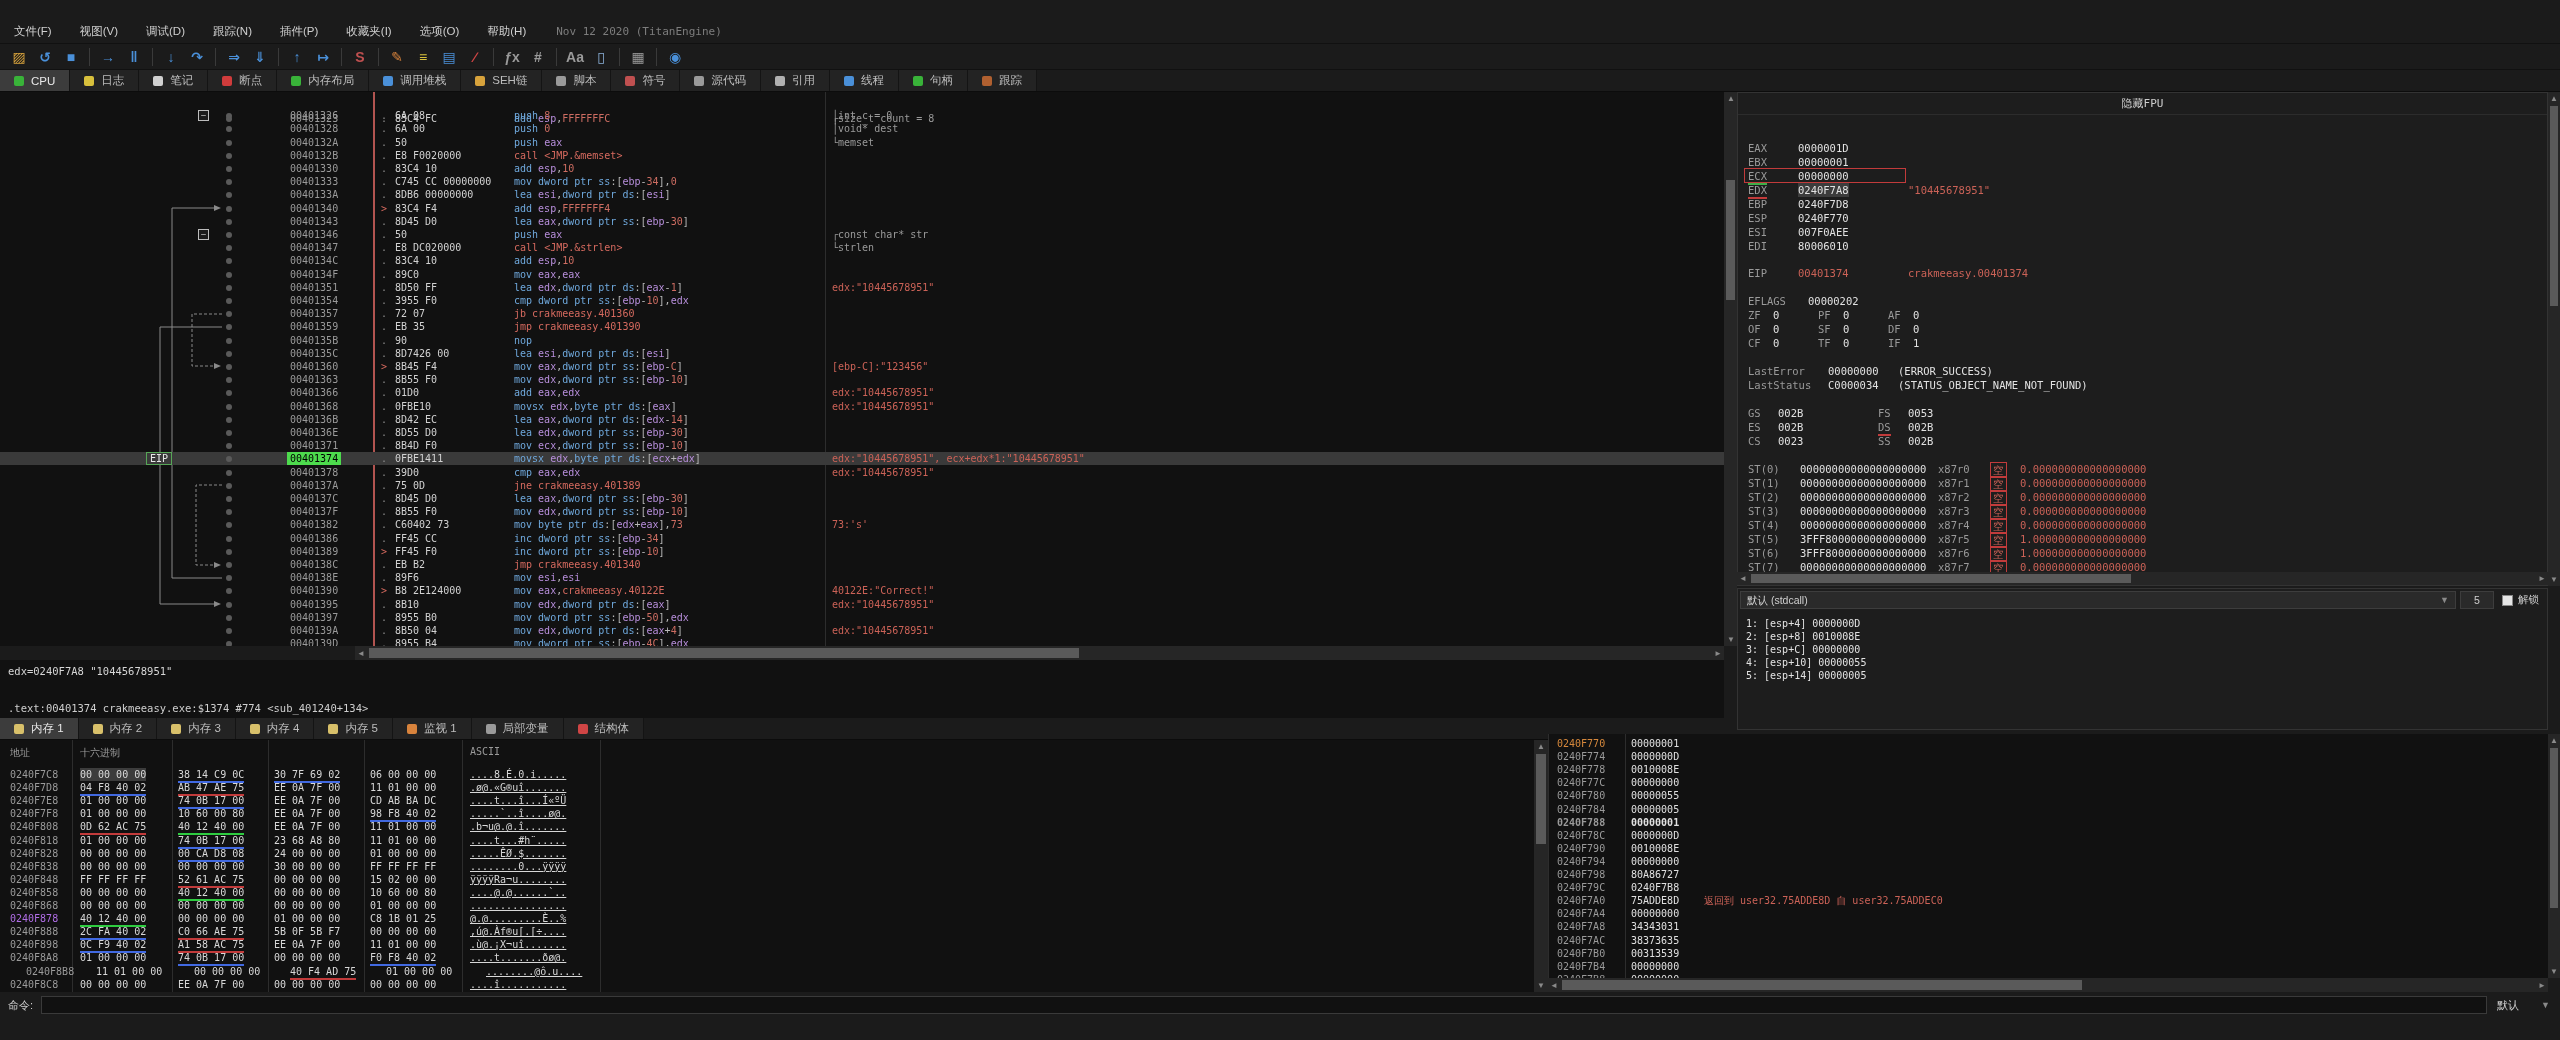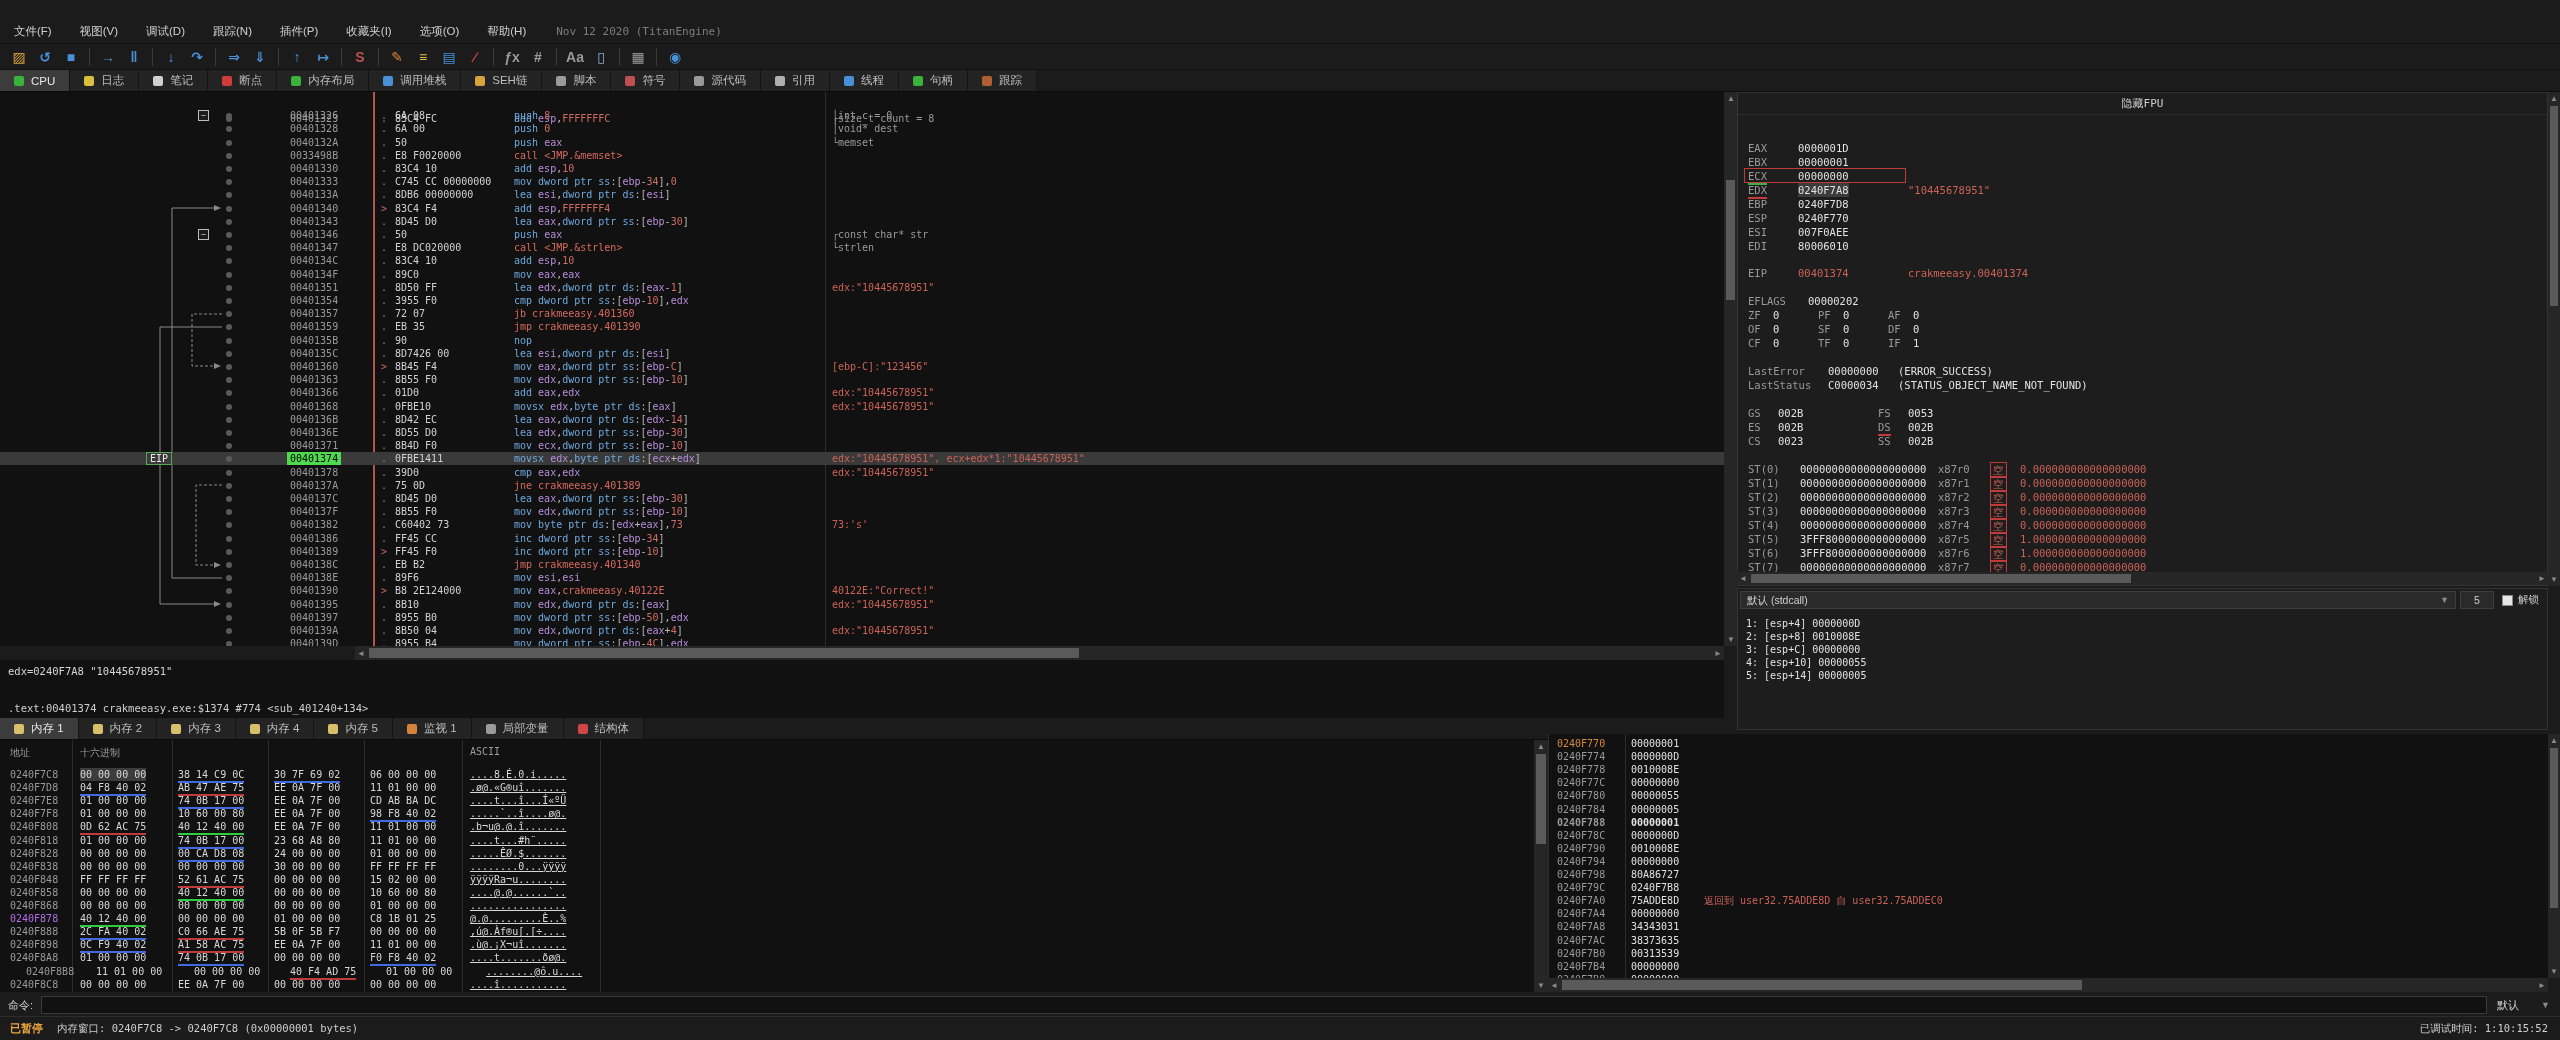--- a/index.html
+++ b/index.html
@@ -241,21 +241,21 @@
         <polygon points="214,470 221,473 214,476"></polygon>
         <polygon points="214,113 221,116 214,119"></polygon>
         <polygon points="214,364 222,367 214,370"></polygon>
       </g>
     </svg>
     <div id="drows" class="mono">
         <div class="drow" style="top: 20px;"><div class="d-dot"></div><div class="d-addr">00401323</div><div class="d-mark">.</div><div class="d-bytes">83C4 FC</div><div class="d-instr"><span class="t-mn">add</span><span class="t-pn"> </span><span class="t-reg">esp</span><span class="t-pn">,</span><span class="t-num">FFFFFFFC</span></div><div class="d-com com-info">┌size_t count = 8</div></div>
         <div class="drow" style="top: 17.2px;"><div class="d-dot"></div><div class="d-addr">00401326</div><div class="d-mark">.</div><div class="d-bytes">6A 08</div><div class="d-instr"><span class="t-mn">push</span><span class="t-pn"> </span><span class="t-num">8</span></div><div class="d-com com-info">│int c = 0</div><div class="collapse-box" style="top: 1px;">−</div></div>
         <div class="drow" style="top: 30.4px;"><div class="d-dot"></div><div class="d-addr">00401328</div><div class="d-mark">.</div><div class="d-bytes">6A 00</div><div class="d-instr"><span class="t-mn">push</span><span class="t-pn"> </span><span class="t-num">0</span></div><div class="d-com com-info">│void* dest</div></div>
         <div class="drow" style="top: 43.6px;"><div class="d-dot"></div><div class="d-addr">0040132A</div><div class="d-mark">.</div><div class="d-bytes">50</div><div class="d-instr"><span class="t-mn">push</span><span class="t-pn"> </span><span class="t-reg">eax</span></div><div class="d-com com-info">└memset</div></div>
-        <div class="drow" style="top: 56.8px;"><div class="d-dot"></div><div class="d-addr">0033498B</div><div class="d-mark">.</div><div class="d-bytes">E8 F0020000</div><div class="d-instr"><span class="t-br">call</span><span class="t-br"> </span><span class="t-br">&lt;</span><span class="t-br">JMP.&amp;memset</span><span class="t-br">&gt;</span></div></div>
+        <div class="drow" style="top: 56.8px;"><div class="d-dot"></div><div class="d-addr">0040132B</div><div class="d-mark">.</div><div class="d-bytes">E8 F0020000</div><div class="d-instr"><span class="t-br">call</span><span class="t-br"> </span><span class="t-br">&lt;</span><span class="t-br">JMP.&amp;memset</span><span class="t-br">&gt;</span></div></div>
         <div class="drow" style="top: 70px;"><div class="d-dot"></div><div class="d-addr">00401330</div><div class="d-mark">.</div><div class="d-bytes">83C4 10</div><div class="d-instr"><span class="t-mn">add</span><span class="t-pn"> </span><span class="t-reg">esp</span><span class="t-pn">,</span><span class="t-num">10</span></div></div>
         <div class="drow" style="top: 83.2px;"><div class="d-dot"></div><div class="d-addr">00401333</div><div class="d-mark">.</div><div class="d-bytes">C745 CC 00000000</div><div class="d-instr"><span class="t-mn">mov</span><span class="t-pn"> </span><span class="t-kw">dword</span><span class="t-pn"> </span><span class="t-kw">ptr</span><span class="t-pn"> </span><span class="t-kw">ss</span><span class="t-pn">:</span><span class="t-pn">[</span><span class="t-reg">ebp</span><span class="t-pn">-</span><span class="t-num">34</span><span class="t-pn">]</span><span class="t-pn">,</span><span class="t-num">0</span></div></div>
         <div class="drow" style="top: 96.4px;"><div class="d-dot"></div><div class="d-addr">0040133A</div><div class="d-mark">.</div><div class="d-bytes">8DB6 00000000</div><div class="d-instr"><span class="t-mn">lea</span><span class="t-pn"> </span><span class="t-reg">esi</span><span class="t-pn">,</span><span class="t-kw">dword</span><span class="t-pn"> </span><span class="t-kw">ptr</span><span class="t-pn"> </span><span class="t-kw">ds</span><span class="t-pn">:</span><span class="t-pn">[</span><span class="t-reg">esi</span><span class="t-pn">]</span></div></div>
         <div class="drow" style="top: 109.6px;"><div class="d-dot"></div><div class="d-addr">00401340</div><div class="d-mark jt">&gt;</div><div class="d-bytes">83C4 F4</div><div class="d-instr"><span class="t-mn">add</span><span class="t-pn"> </span><span class="t-reg">esp</span><span class="t-pn">,</span><span class="t-num">FFFFFFF4</span></div></div>
         <div class="drow" style="top: 122.8px;"><div class="d-dot"></div><div class="d-addr">00401343</div><div class="d-mark">.</div><div class="d-bytes">8D45 D0</div><div class="d-instr"><span class="t-mn">lea</span><span class="t-pn"> </span><span class="t-reg">eax</span><span class="t-pn">,</span><span class="t-kw">dword</span><span class="t-pn"> </span><span class="t-kw">ptr</span><span class="t-pn"> </span><span class="t-kw">ss</span><span class="t-pn">:</span><span class="t-pn">[</span><span class="t-reg">ebp</span><span class="t-pn">-</span><span class="t-num">30</span><span class="t-pn">]</span></div></div>
         <div class="drow" style="top: 136px;"><div class="d-dot"></div><div class="d-addr">00401346</div><div class="d-mark">.</div><div class="d-bytes">50</div><div class="d-instr"><span class="t-mn">push</span><span class="t-pn"> </span><span class="t-reg">eax</span></div><div class="d-com com-info">┌const char* str</div><div class="collapse-box" style="top: 1px;">−</div></div>
         <div class="drow" style="top: 149.2px;"><div class="d-dot"></div><div class="d-addr">00401347</div><div class="d-mark">.</div><div class="d-bytes">E8 DC020000</div><div class="d-instr"><span class="t-br">call</span><span class="t-br"> </span><span class="t-br">&lt;</span><span class="t-br">JMP.&amp;strlen</span><span class="t-br">&gt;</span></div><div class="d-com com-info">└strlen</div></div>
         <div class="drow" style="top: 162.4px;"><div class="d-dot"></div><div class="d-addr">0040134C</div><div class="d-mark">.</div><div class="d-bytes">83C4 10</div><div class="d-instr"><span class="t-mn">add</span><span class="t-pn"> </span><span class="t-reg">esp</span><span class="t-pn">,</span><span class="t-num">10</span></div></div>
         <div class="drow" style="top: 175.6px;"><div class="d-dot"></div><div class="d-addr">0040134F</div><div class="d-mark">.</div><div class="d-bytes">89C0</div><div class="d-instr"><span class="t-mn">mov</span><span class="t-pn"> </span><span class="t-reg">eax</span><span class="t-pn">,</span><span class="t-reg">eax</span></div></div>
         <div class="drow" style="top: 188.8px;"><div class="d-dot"></div><div class="d-addr">00401351</div><div class="d-mark">.</div><div class="d-bytes">8D50 FF</div><div class="d-instr"><span class="t-mn">lea</span><span class="t-pn"> </span><span class="t-reg">edx</span><span class="t-pn">,</span><span class="t-kw">dword</span><span class="t-pn"> </span><span class="t-kw">ptr</span><span class="t-pn"> </span><span class="t-kw">ds</span><span class="t-pn">:</span><span class="t-pn">[</span><span class="t-reg">eax</span><span class="t-pn">-</span><span class="t-num">1</span><span class="t-pn">]</span></div><div class="d-com com-str">edx:"10445678951"</div></div>
@@ -477,19 +477,14 @@
 
   <div id="cmdbar">
     <span id="cmd-label">命令:</span>
     <div id="cmd-input"></div>
     <div id="cmd-profile">
       <span>默认</span>
         <span class="arr">▼</span>
     </div>
   </div>
 
-  <div id="statusbar">
-    <span id="status-state">已暂停</span>
-    <span id="status-msg">内存窗口: 0240F7C8 -&gt; 0240F7C8 (0x00000001 bytes)</span>
-    <span id="status-time">已调试时间: 1:10:15:52</span>
-  </div>
 
 </div>
 
 </body></html>

